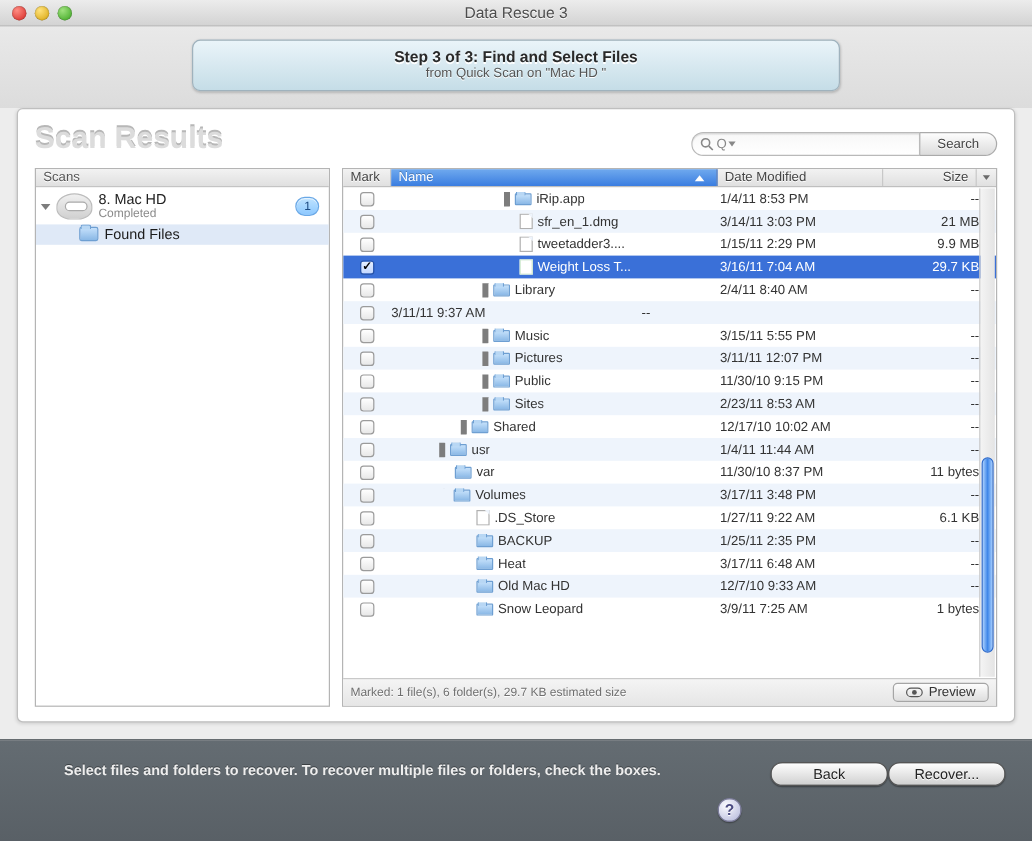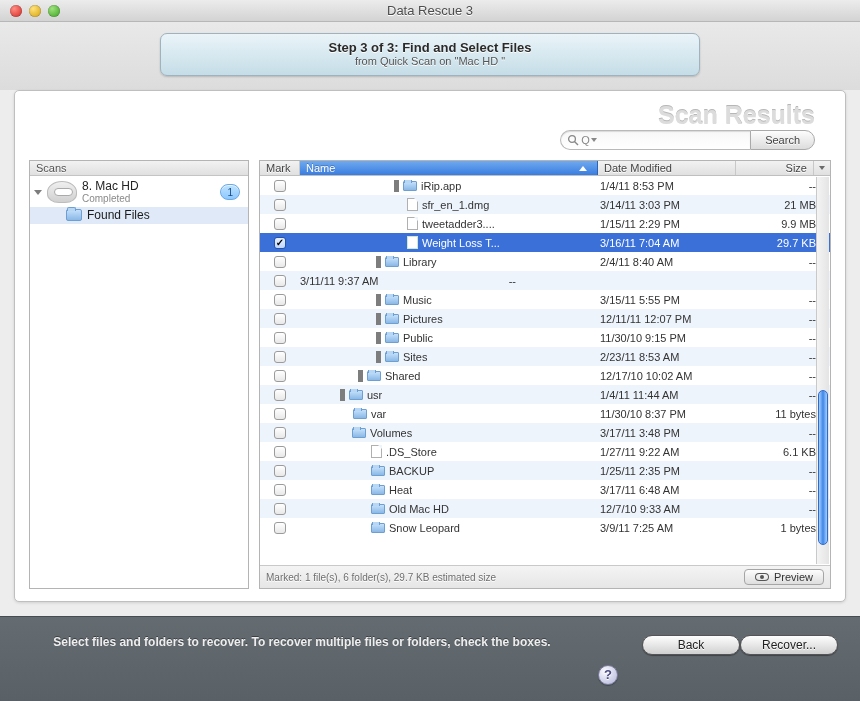--- a/index.html
+++ b/index.html
@@ -34,21 +34,21 @@
   }
   .banner .step { font-size: 13px; font-weight: bold; color: #2a2a2a; text-shadow: 0 1px 0 #fff;}
   .banner .sub { font-size: 11px; color: #555; text-shadow: 0 1px 0 #fff;}
 
   .panel {
     margin: 0 14px 0 14px; background: #fff; border: 1px solid #bfbfbf;
     border-radius: 5px; box-shadow: 0 1px 3px rgba(0,0,0,.12);
     padding: 0; height: 512px; display: flex; flex-direction: column;
   }
   .panel-top {
-    padding: 10px 30px 4px 14px; display: flex; justify-content: space-between; align-items: flex-end; flex-direction: column;
+    padding: 10px 14px 4px 14px; display: flex; justify-content: space-between; align-items: flex-end;
   }
   .scan-title {
     font-size: 25px; font-weight: bold; color: #dcdcdc;
     text-shadow: 0 1px 0 #fff, 0 -1px 0 #b7b7b7;
   }
   .searchbar { display: flex; align-items: center; gap: 0; }
   .searchfield {
     display: flex; align-items: center; width: 190px; height: 20px;
     background: linear-gradient(#f7f7f7,#fff);
     border: 1px solid #b9b9b9; border-right: none;
@@ -62,21 +62,21 @@
   }
   .searchbtn {
     height: 20px; padding: 0 14px; border: 1px solid #aaa;
     border-radius: 0 10px 10px 0;
     background: linear-gradient(#fdfdfd,#dcdcdc);
     font-size: 11px; color: #444; text-shadow: 0 1px 0 #fff; cursor: pointer;
   }
 
   .columns { flex: 1 1 auto; display: flex; padding: 6px 14px 12px 14px; gap: 10px; min-height:0;}
   .sidebar {
-    width: 220px; border: 1px solid #b4b4b4; background: #fff;
+    width: 246px; border: 1px solid #b4b4b4; background: #fff;
     display: flex; flex-direction: column;
   }
   .sidebar-head {
     background: linear-gradient(#f2f2f2,#e0e0e0); border-bottom: 1px solid #c4c4c4;
     font-size: 11px; color: #555; padding: 1px 6px; text-shadow: 0 1px 0 #fff;
   }
   .scan-item {
     display: flex; align-items: center; padding: 4px 8px 3px 4px; gap: 5px;
   }
   .tri-r { width:0;height:0;border-top:4px solid transparent;border-bottom:4px solid transparent;border-left:5px solid #7d7d7d;}
@@ -320,21 +320,21 @@
             <div class="row">
               <div class="cmark">
                 <div class="chk"></div>
               </div>
               <div class="cname">
                 <span class="ind" style="width: 72px;"></span>
                 <span class="disc"><span class="tri-r"></span></span>
                 <span class="ic-folder"></span>
                 <span class="txtlabel">Pictures</span>
               </div>
-              <div class="cdate">12/11/11 12:07 PM</div>
+              <div class="cdate">3/11/11 12:07 PM</div>
               <div class="csize">--</div>
             </div>
             <div class="row">
               <div class="cmark">
                 <div class="chk"></div>
               </div>
               <div class="cname">
                 <span class="ind" style="width: 72px;"></span>
                 <span class="disc"><span class="tri-r"></span></span>
                 <span class="ic-folder"></span>

